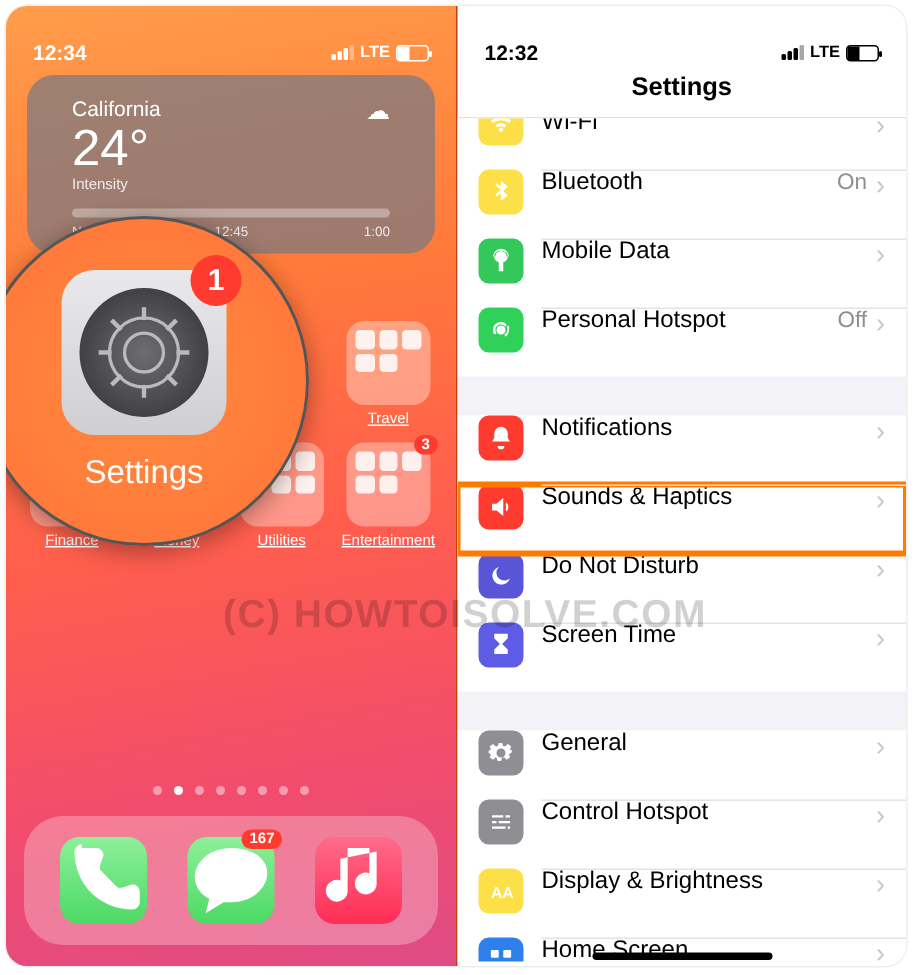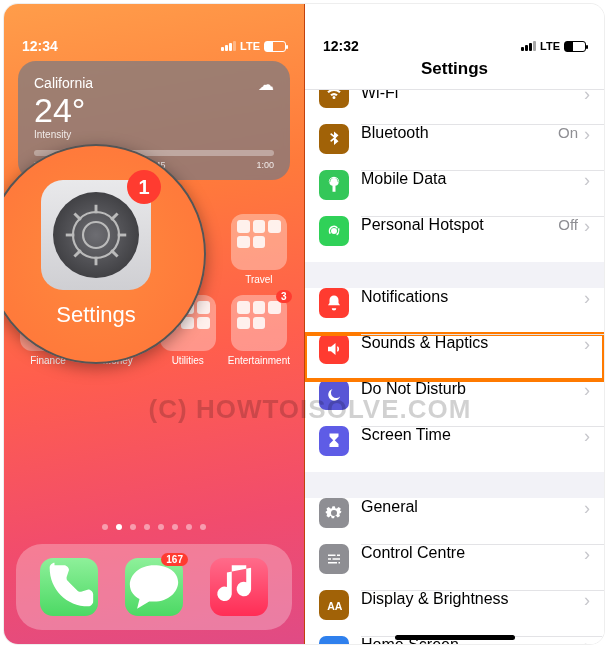--- a/index.html
+++ b/index.html
@@ -2,48 +2,48 @@
 <html><head>
 <meta charset="utf-8">
 <style>
 * { margin: 0; padding: 0; box-sizing: border-box; font-family: -apple-system, "Helvetica Neue", Arial, sans-serif; }
 body { width: 610px; height: 650px; background: #fff; overflow: hidden; position: relative; }
 .stage { display: flex; width: 600px; height: 640px; margin: 4px; box-shadow: 0 0 0 1px #eee; border-radius: 14px; overflow: hidden; position: relative; }
 .phone { position: relative; width: 300px; height: 640px; overflow: hidden; }
 
 
 .p1 { background: linear-gradient(170deg, #ff9d4a 0%, #ff7a3b 30%, #ff5e4d 55%, #f14c6d 80%, #e04b85 100%); }
-.status { display: flex; justify-content: space-between; align-items: center; padding: 24px 18px 0; height: 38px; font-size: 14px; font-weight: 600; color: #fff; margin-top: 11px; }
+.status { display: flex; justify-content: space-between; align-items: center; padding: 24px 18px 0; height: 38px; font-size: 14px; font-weight: 600; color: #fff; }
 .p2 .status { color: #000; }
 .status-right { display: flex; align-items: center; gap: 4px; font-size: 11px; }
 .sig-bars { display: inline-flex; align-items: flex-end; gap: 1px; }
 .sig-bars i { width: 3px; background: currentColor; border-radius: 1px; }
 .sig-bars i:nth-child(1){height:4px} .sig-bars i:nth-child(2){height:6px} .sig-bars i:nth-child(3){height:8px} .sig-bars i:nth-child(4){height:10px;opacity:.35}
 .batt { width: 22px; height: 11px; border: 1px solid currentColor; border-radius: 3px; position: relative; }
 .batt::after { content:""; position:absolute; right:-3px; top:3px; width:2px; height:4px; background: currentColor; border-radius:1px; }
 .batt i { display:block; height:100%; width:40%; background: currentColor; }
 
 
-.weather { margin: 8px 14px 0; background: rgba(120,120,130,.72); border-radius: 18px; color:#fff; padding: 14px 16px 10px; backdrop-filter: blur(4px); }
+.weather { margin: 8px 14px 0; background: rgba(120,120,130,.72); border-radius: 18px; color:#fff; padding: 14px 30px 10px; backdrop-filter: blur(4px); }
 .w-top { display:flex; justify-content:space-between; }
 .w-loc { font-size:14px; }
 .w-temp { font-size:34px; font-weight:300; line-height:1; margin-top:2px; }
 .w-int { font-size:10px; opacity:.85; margin-top:2px; }
 .w-fore { font-size:12px; text-align:right; max-width:110px; line-height:1.25; }
 .w-cloud { text-align:right; font-size:16px; margin-bottom:4px; }
 .w-bar { margin-top:10px; height:6px; background:rgba(255,255,255,.35); border-radius:3px; position:relative; }
 .w-ticks { display:flex; justify-content:space-between; font-size:9px; opacity:.85; margin-top:4px; }
 
 
 .apps { position:absolute; top:210px; left:0; right:0; padding:0 14px; display:grid; grid-template-columns: repeat(4,1fr); gap:10px 10px; }
 .app { display:flex; flex-direction:column; align-items:center; gap:4px; }
 .app .tile { width:56px; height:56px; border-radius:12px; background: rgba(255,255,255,.7); position:relative; }
 .app.folder .tile { background: rgba(255,255,255,.35); padding:6px; display:grid; grid-template-columns:repeat(3,1fr); grid-template-rows:repeat(3,1fr); gap:3px; }
 .app.folder .mini { background: rgba(255,255,255,.85); border-radius:3px; }
-.app .lbl { font-size:10px; color:#fff; text-align:center; white-space:nowrap; }
+.app .lbl { font-size:10px; color:#fff; text-align:center; white-space:nowrap;text-decoration:underline; }
 .badge { position:absolute; top:-5px; right:-5px; background:#ff3b30; color:#fff; font-size:10px; font-weight:600; border-radius:10px; padding:1px 5px; min-width:16px; text-align:center; }
 
 
 .dots { position:absolute; bottom:114px; left:0; right:0; display:flex; justify-content:center; gap:8px; }
 .dots i { width:6px; height:6px; border-radius:50%; background:rgba(255,255,255,.45); }
 .dots i.on { background:#fff; }
 
 
 .dock { position:absolute; bottom:14px; left:12px; right:12px; height:86px; background: rgba(255,255,255,.28); border-radius:26px; display:flex; justify-content:space-around; align-items:center; padding:0 10px; }
 .dock .dtile { width:58px; height:58px; border-radius:13px; position:relative; display:flex; align-items:center; justify-content:center; font-size:28px; color:#fff; }
@@ -70,21 +70,21 @@
 .ic { width:30px; height:30px; border-radius:7px; margin-right:12px; display:flex; align-items:center; justify-content:center; flex:none; }
 .ic svg { width:18px; height:18px; }
 .rlabel { flex:1; font-size:16px; color:#000; }
 .rval { font-size:15px; color:#8e8e93; margin-right:6px; }
 .chev { color:#c7c7cc; font-size:18px; font-weight:300; }
 .row.highlight { outline: 4px solid #ff7a00; outline-offset:-2px; z-index:2; }
 .row.cut-top { height:34px; } .row.cut-top .ic{margin-top:-12px} .row.cut-top .rlabel,.row.cut-top .rval,.row.cut-top .chev{transform:translateY(-6px)}
 .home-ind { position:absolute; bottom:4px; left:50%; transform:translateX(-50%); width:120px; height:5px; background:#000; border-radius:3px; }
 
 
-.c-blue{background:#a16207}.c-green{background:#34c759}.c-green2{background:#30d158}.c-red{background:#ff3b30}.c-purple{background:#5856d6}.c-indigo{background:#5e5ce6}.c-gray{background:#8e8e93}.c-blue2{background:#2f80ed}
+.c-blue{background:#fde047}.c-green{background:#34c759}.c-green2{background:#30d158}.c-red{background:#ff3b30}.c-purple{background:#5856d6}.c-indigo{background:#5e5ce6}.c-gray{background:#8e8e93}.c-blue2{background:#2f80ed}
 
 
 .wm { position:absolute; top:390px; left:12px; right:0; text-align:center; font-size:26px; font-weight:800; letter-spacing:1px; color:rgba(0,0,0,.18); pointer-events:none; z-index:60; }
 </style>
 </head>
 <body>
 
 <div class="stage">
 
   <div class="phone p1">
@@ -342,21 +342,21 @@
             </div>
             <div class="rlabel">General</div>
             <div class="chev">›</div>
           </div>
           <div class="row">
             <div class="ic c-gray">
               <svg viewBox="0 0 24 24" fill="#fff">
                 <path d="M4 6h10v2H4zm12 0h4v2h-4zM4 11h4v2H4zm6 0h10v2H10zM4 16h12v2H4zm14 0h2v2h-2z"></path>
               </svg>
             </div>
-            <div class="rlabel">Control Centre</div>
+            <div class="rlabel">Control Hotspot</div>
             <div class="chev">›</div>
           </div>
           <div class="row">
             <div class="ic c-blue">
               <svg viewBox="0 0 24 24" fill="#fff">
                 <text x="3" y="18" font-size="14" font-weight="700" fill="#fff">AA</text>
               </svg>
             </div>
             <div class="rlabel">Display &amp; Brightness</div>
             <div class="chev">›</div>

